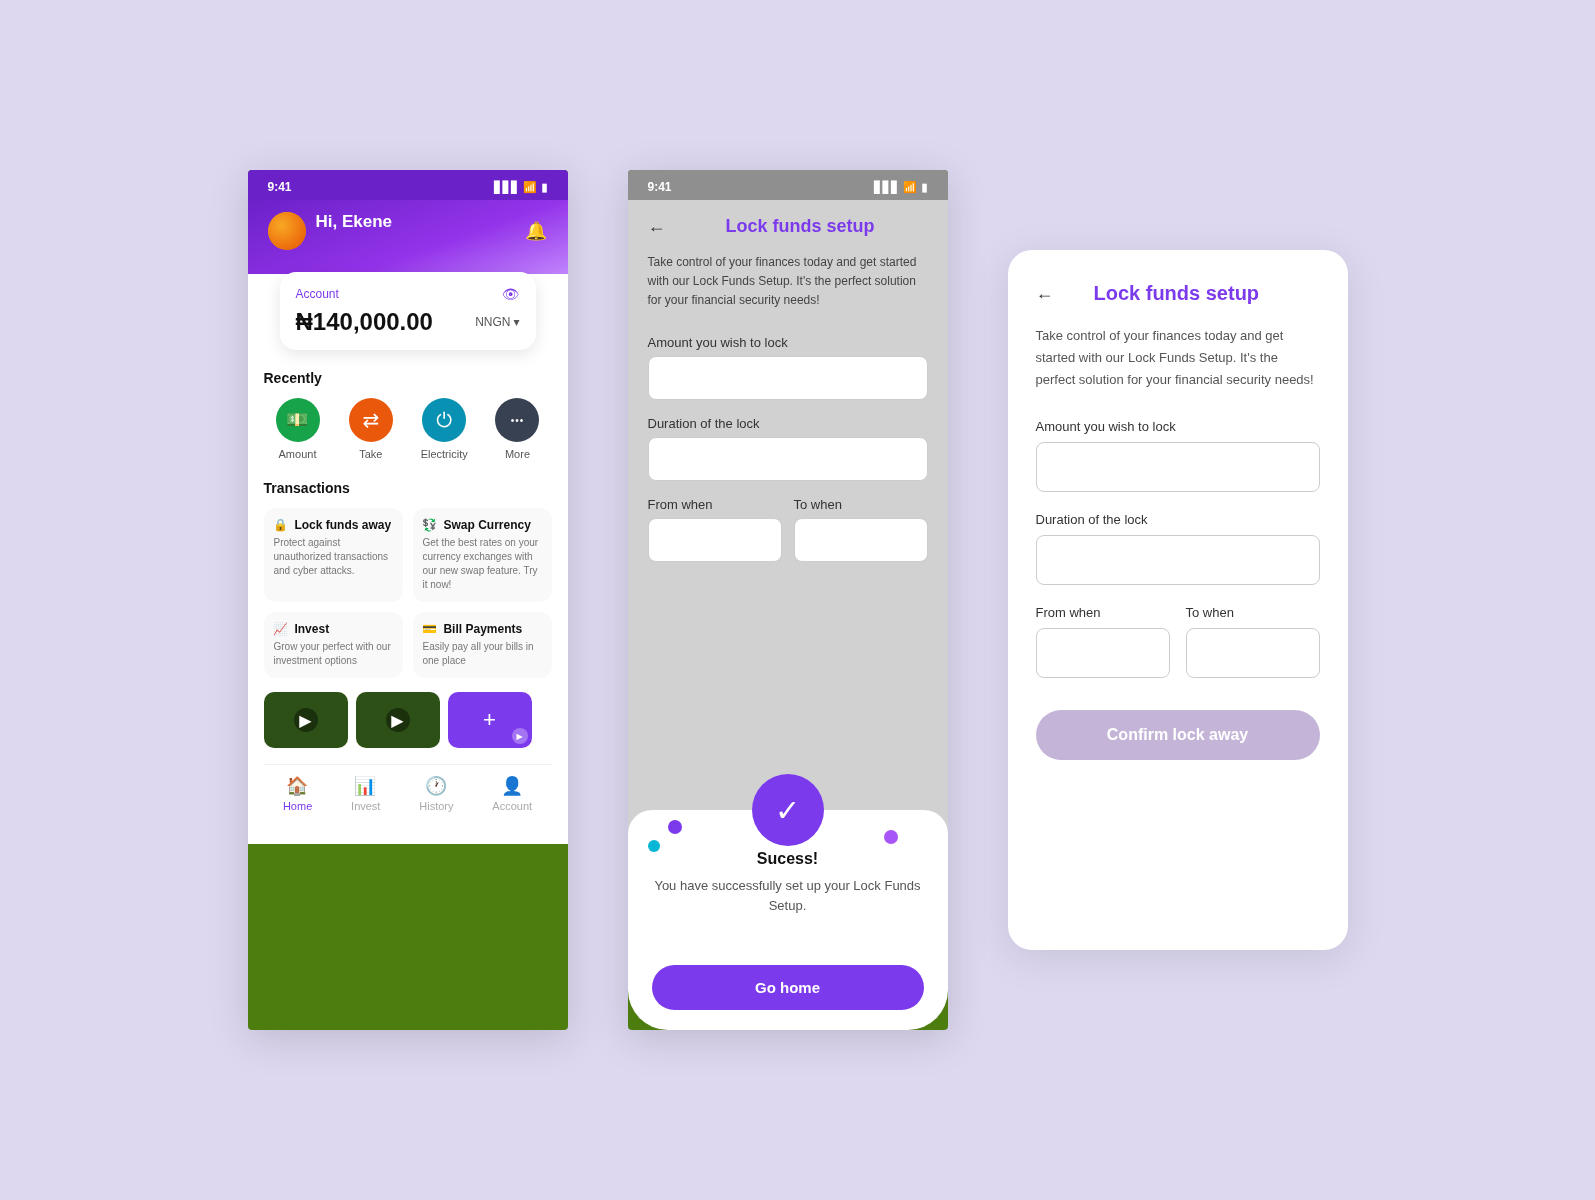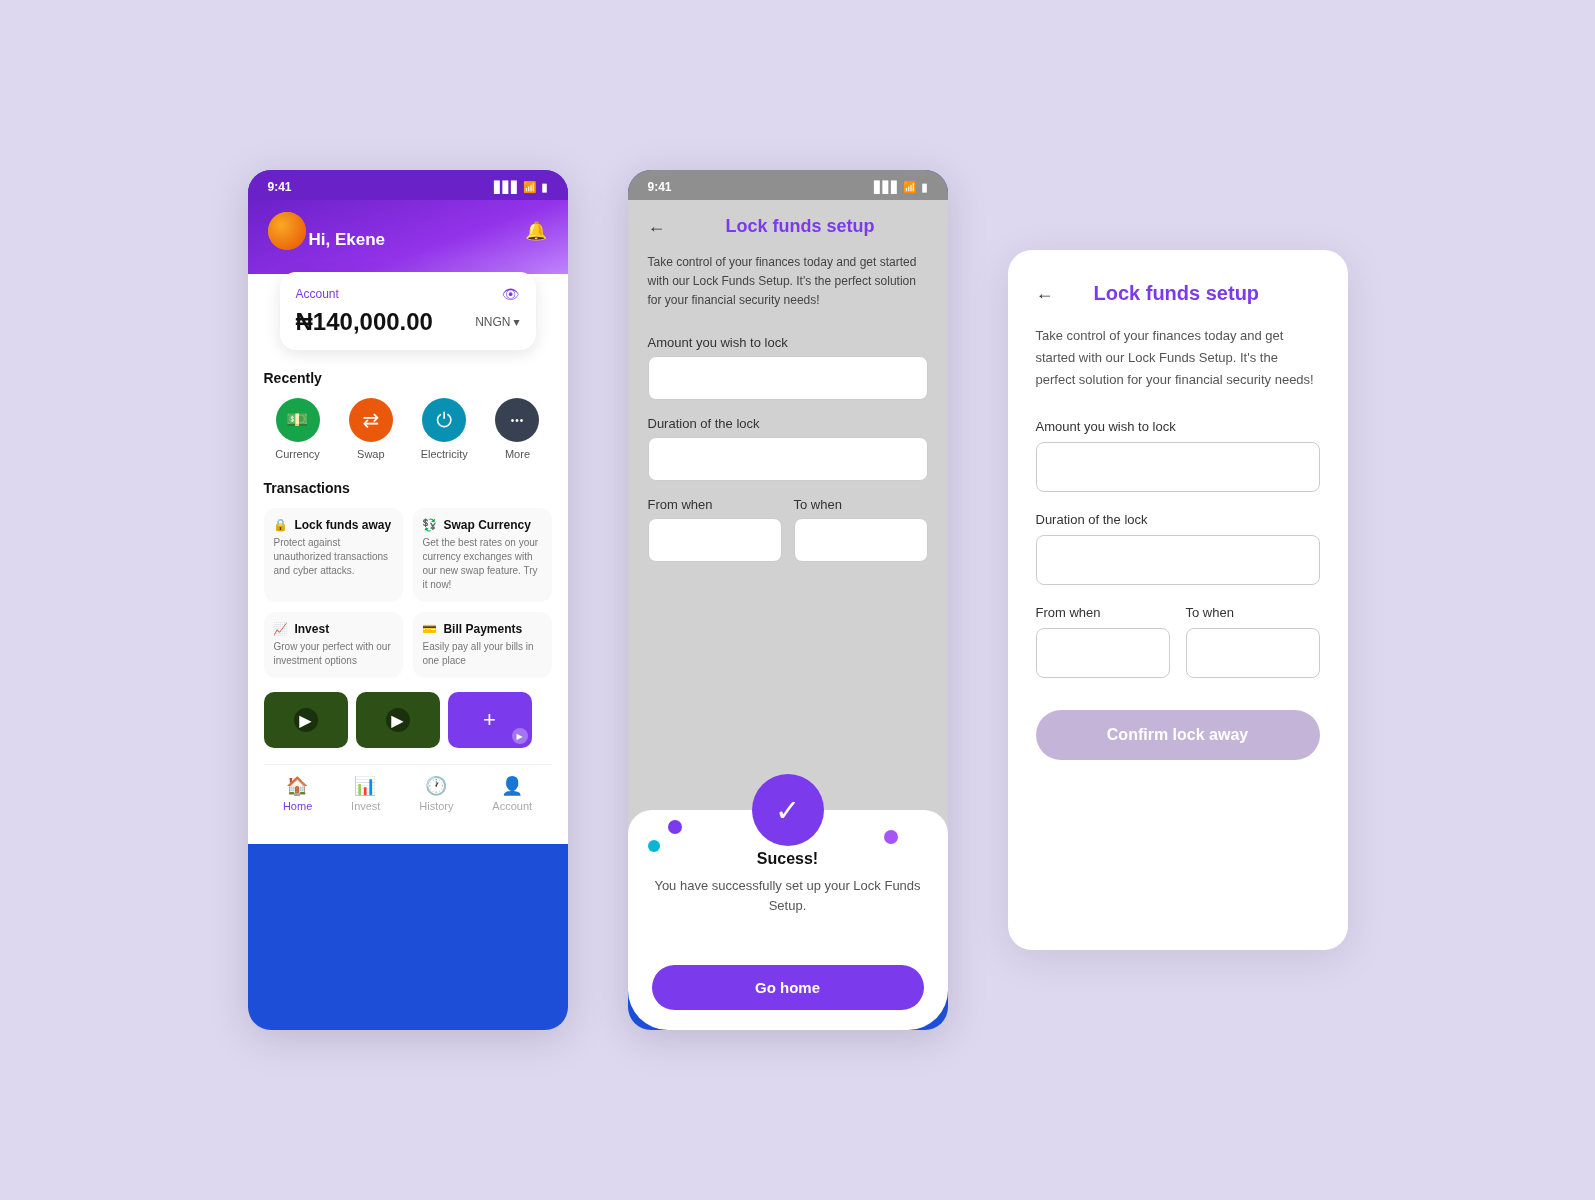--- a/index.html
+++ b/index.html
@@ -10,22 +10,22 @@
       display: flex;
       align-items: center;
       justify-content: center;
       gap: 60px;
       font-family: -apple-system, BlinkMacSystemFont, 'Segoe UI', sans-serif;
       overflow: hidden;
     }
 
     
     .phone-frame {
-      background: #1d4ed8;
-      border-radius: 23px;
+      background: #4d7c0f;
+      border-radius: 4px;
       box-shadow: 0 8px 40px rgba(0,0,0,0.15);
       overflow: hidden;
       position: relative;
     }
 
     
     .phone1 {
       width: 320px;
       height: 860px;
     }
@@ -51,22 +51,22 @@
     .phone1-header {
       background: linear-gradient(160deg, #6b21c8 0%, #9333ea 60%, #c084fc 100%);
       padding: 12px 20px 24px;
       display: flex;
       justify-content: space-between;
       align-items: center;
     }
 
     .user-info {
       display: flex;
-      align-items: flex-end;
-      gap: 3px;
+      align-items: flex-start;
+      gap: 10px;
     }
 
     .avatar {
       width: 38px;
       height: 38px;
       border-radius: 50%;
       background: linear-gradient(135deg, #f59e0b, #d97706);
       display: flex;
       align-items: center;
       justify-content: center;
@@ -546,25 +546,25 @@
           <span>▾</span>
         </span>
       </div>
     </div>
 
     <div style="margin-top: 20px;">
       <div class="section-title">Recently</div>
       <div class="quick-actions">
         <div class="action-item">
           <div class="action-icon icon-green">💵</div>
-          <span class="action-label">Currency</span>
+          <span class="action-label">Amount</span>
         </div>
         <div class="action-item">
           <div class="action-icon icon-orange" style="font-size:20px;">⇄</div>
-          <span class="action-label">Swap</span>
+          <span class="action-label">Take</span>
         </div>
         <div class="action-item">
           <div class="action-icon icon-cyan" style="font-size:20px;">⏻</div>
           <span class="action-label">Electricity</span>
         </div>
         <div class="action-item">
           <div class="action-icon icon-gray" style="font-size:10px; letter-spacing:1px;">•••</div>
           <span class="action-label">More</span>
         </div>
       </div>

